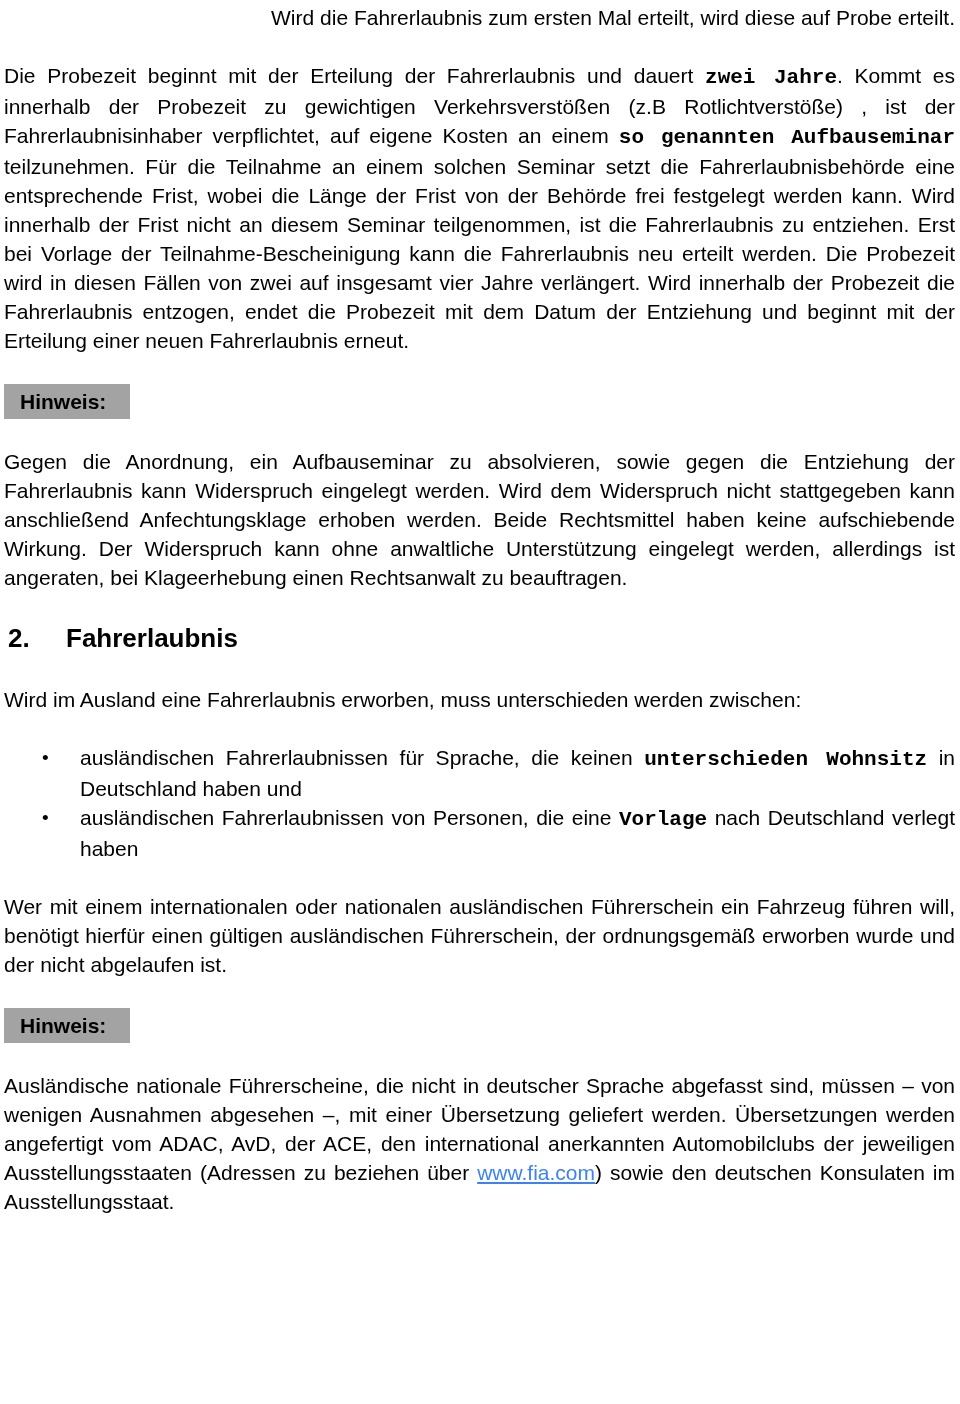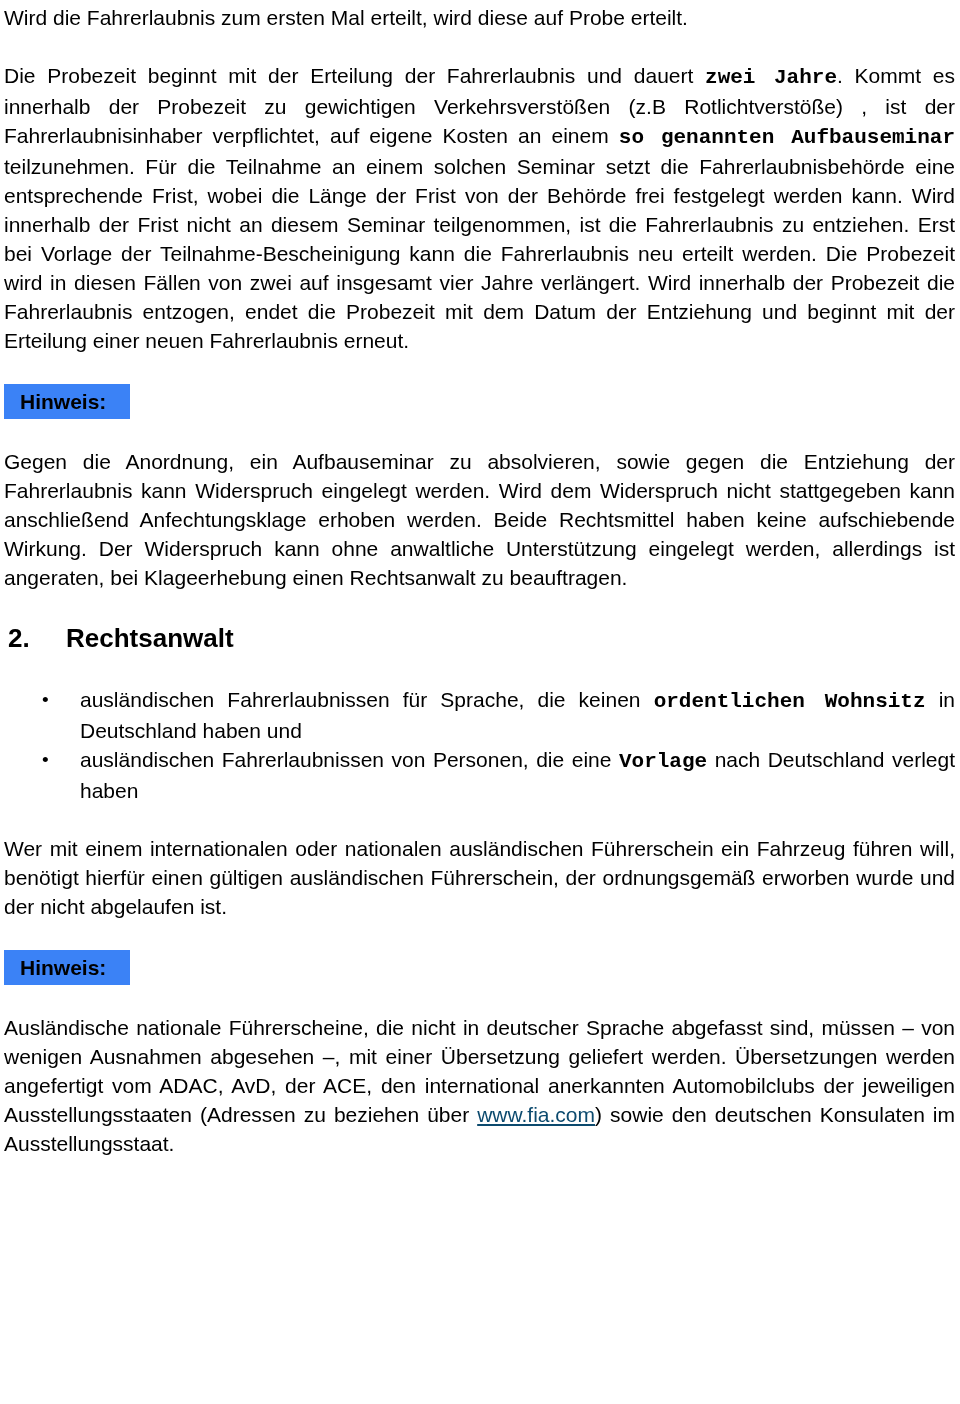--- a/index.html
+++ b/index.html
@@ -9,26 +9,26 @@
     height: 1404px;
     box-sizing: border-box;
     padding: 3px 5px 0 4px;
     overflow: hidden;
     background: #ffffff;
     font-family: "Liberation Sans", "DejaVu Sans", sans-serif;
     font-size: 21px;
     line-height: 29px;
     color: #000000;
   }
-  p { margin: 0 0 29px 0; }
+  p { margin: 0 0 29px 0; text-align: right; }
   .just { text-align: justify; }
   b { font-weight: bold; font-family: Liberation Mono, monospace; }
   .hinweis {
     display: table;
-    background: #3b82f6;
+    background: #a3a3a3;
     font-weight: bold;
     padding: 3px 24px 3px 16px;
     margin: 0 0 28px 0;
   }
   .heading {
     display: flex;
     font-weight: bold;
     font-size: 26px;
     line-height: 34px;
     margin: 18px 0 30px 0;
@@ -36,48 +36,49 @@
   .heading .hnum { flex: 0 0 62px; padding-left: 4px; box-sizing: border-box; }
   .bullets { margin: 0 0 29px 0; }
   .bullet-item { display: flex; }
   .bullet-item .bullet {
     flex: 0 0 76px;
     box-sizing: border-box;
     padding-left: 38px;
     font-size: 19px;
   }
   .bullet-item .btext { flex: 1 1 auto; text-align: justify; }
-  a.doclink { color: #0c4a6e; text-decoration: underline; cursor: pointer; }
+  a.doclink { color: #3b82f6; text-decoration: underline; cursor: pointer; }
   .last { margin-bottom: 0; }
 </style>
 </head>
 <body>
 
 <div class="page">
 
   <p>Wird die Fahrerlaubnis zum ersten Mal erteilt, wird diese auf Probe erteilt.</p>
 
   <p class="just"><span>Die Probezeit beginnt mit der Erteilung der Fahrerlaubnis und dauert </span><b>zwei Jahre</b><span>. Kommt es innerhalb der Probezeit zu gewichtigen Verkehrsverstößen (z.B Rotlichtverstöße) , ist der Fahrerlaubnisinhaber verpflichtet, auf eigene Kosten an einem </span><b>so genannten Aufbauseminar</b><span> teilzunehmen. Für die Teilnahme an einem solchen Seminar setzt die Fahrerlaubnisbehörde eine entsprechende Frist, wobei die Länge der Frist von der Behörde frei festgelegt werden kann. Wird innerhalb der Frist nicht an diesem Seminar teilgenommen, ist die Fahrerlaubnis zu entziehen. Erst bei Vorlage der Teilnahme-Bescheinigung kann die Fahrerlaubnis neu erteilt werden. Die Probezeit wird in diesen Fällen von zwei auf insgesamt vier Jahre verlängert. Wird innerhalb der Probezeit die Fahrerlaubnis entzogen, endet die Probezeit mit dem Datum der Entziehung und beginnt mit der Erteilung einer neuen Fahrerlaubnis erneut.</span></p>
 
   <div class="hinweis">Hinweis:</div>
 
   <p class="just">Gegen die Anordnung, ein Aufbauseminar zu absolvieren, sowie gegen die Entziehung der Fahrerlaubnis kann Widerspruch eingelegt werden. Wird dem Widerspruch nicht stattgegeben kann anschließend Anfechtungsklage erhoben werden. Beide Rechtsmittel haben keine aufschiebende Wirkung. Der Widerspruch kann ohne anwaltliche Unterstützung eingelegt werden, allerdings ist angeraten, bei Klageerhebung einen Rechtsanwalt zu beauftragen.</p>
 
   <div class="heading">
     <div class="hnum">2.</div>
     <div class="htext">
-      <div>Rechtsanwalt</div>
+      <div>Fahrerlaubnis</div>
     </div>
   </div>
 
+  <p class="just">Wird im Ausland eine Fahrerlaubnis erworben, muss unterschieden werden zwischen:</p>
 
   <div class="bullets">
     <div class="bullet-item">
       <span class="bullet">•</span>
-      <div class="btext"><span>ausländischen Fahrerlaubnissen für Sprache, die keinen </span><b>ordentlichen Wohnsitz</b><span> in Deutschland haben und</span></div>
+      <div class="btext"><span>ausländischen Fahrerlaubnissen für Sprache, die keinen </span><b>unterschieden Wohnsitz</b><span> in Deutschland haben und</span></div>
     </div>
     <div class="bullet-item">
       <span class="bullet">•</span>
       <div class="btext"><span>ausländischen Fahrerlaubnissen von Personen, die eine </span><b>Vorlage</b><span> nach Deutschland verlegt haben</span></div>
     </div>
   </div>
 
   <p class="just">Wer mit einem internationalen oder nationalen ausländischen Führerschein ein Fahrzeug führen will, benötigt hierfür einen gültigen ausländischen Führerschein, der ordnungsgemäß erworben wurde und der nicht abgelaufen ist.</p>
 
   <div class="hinweis">Hinweis:</div>

